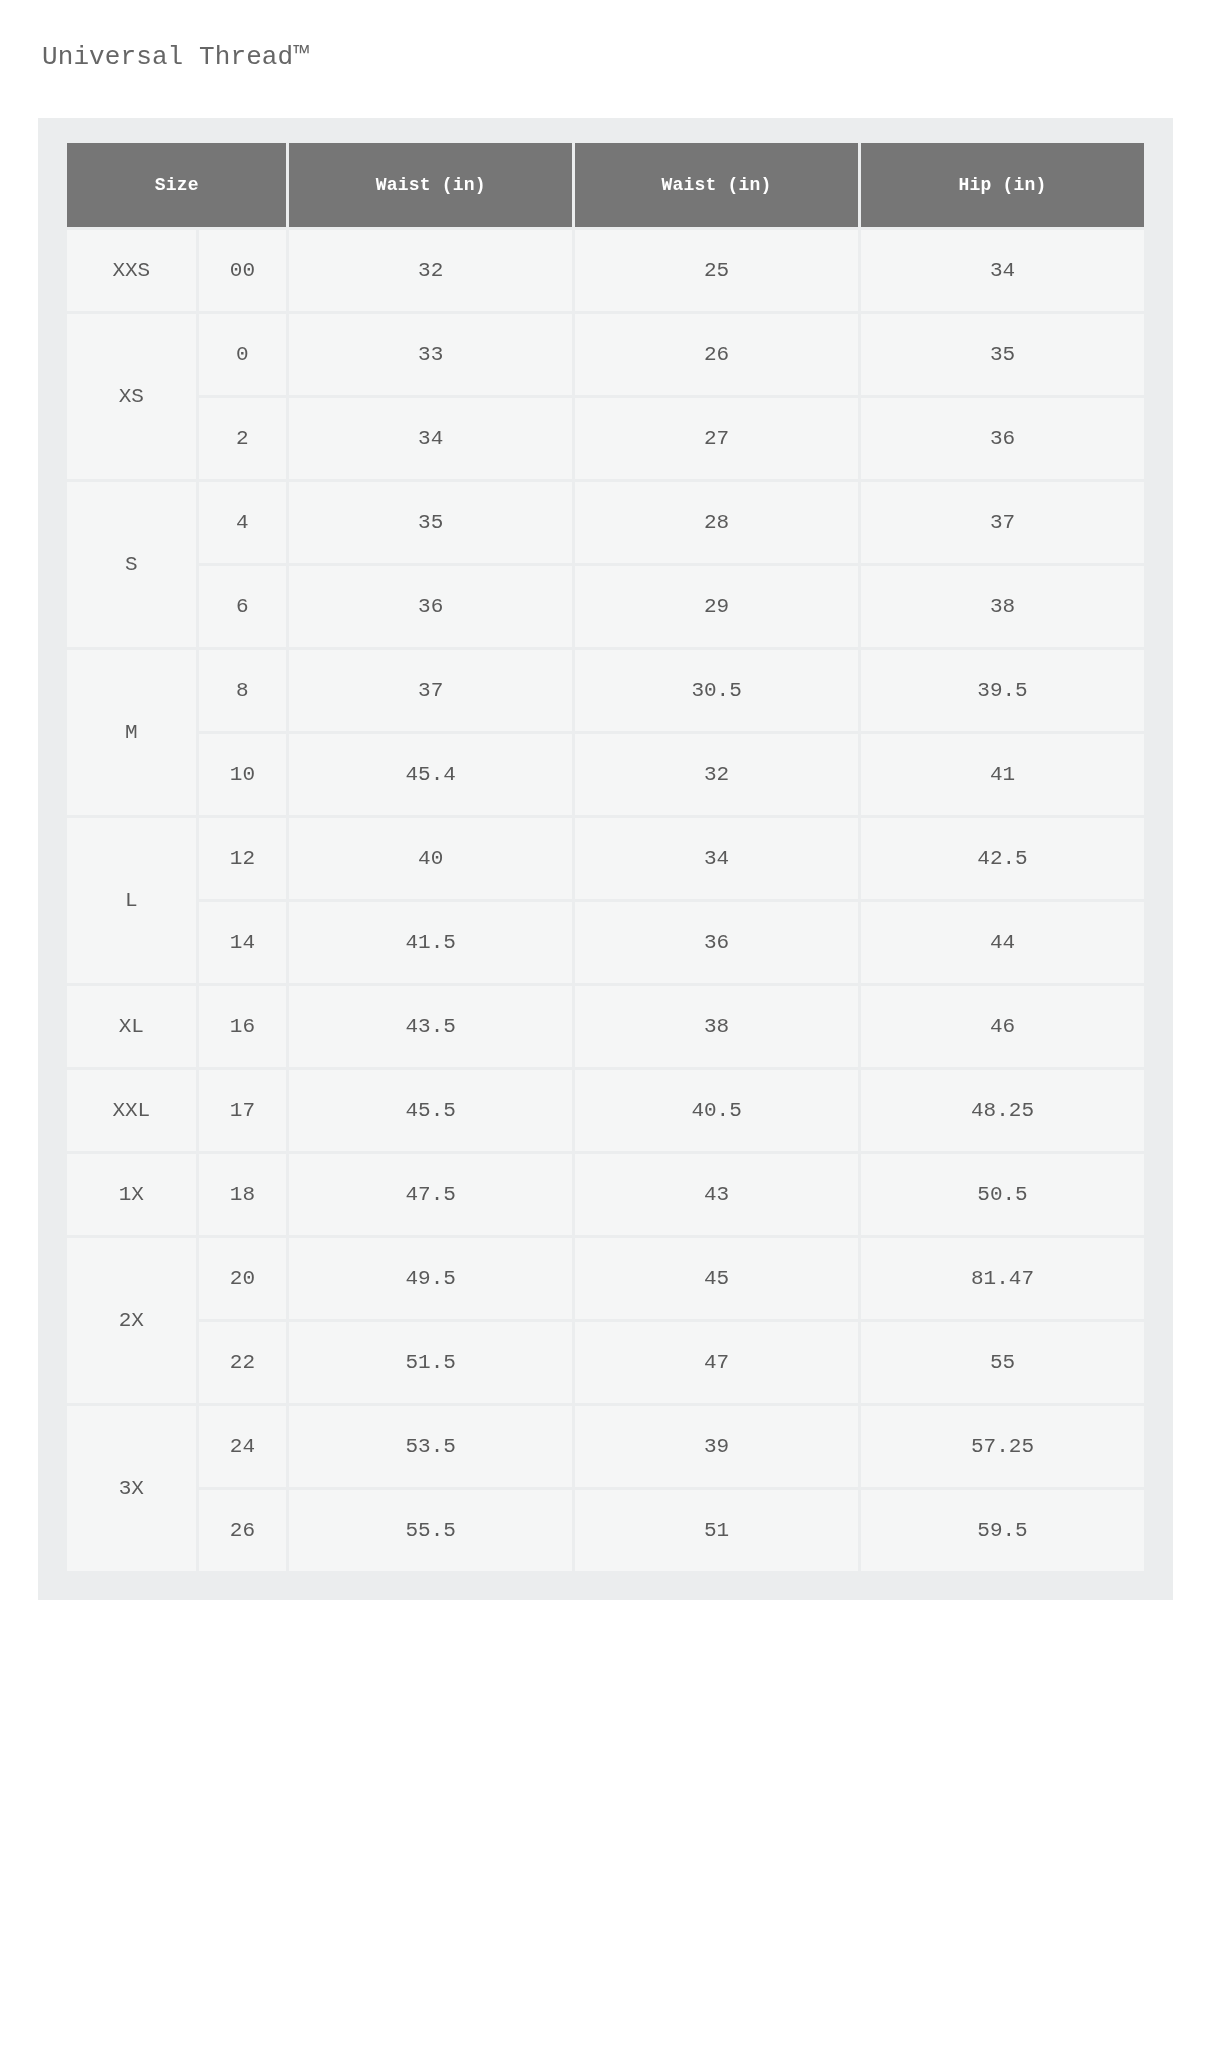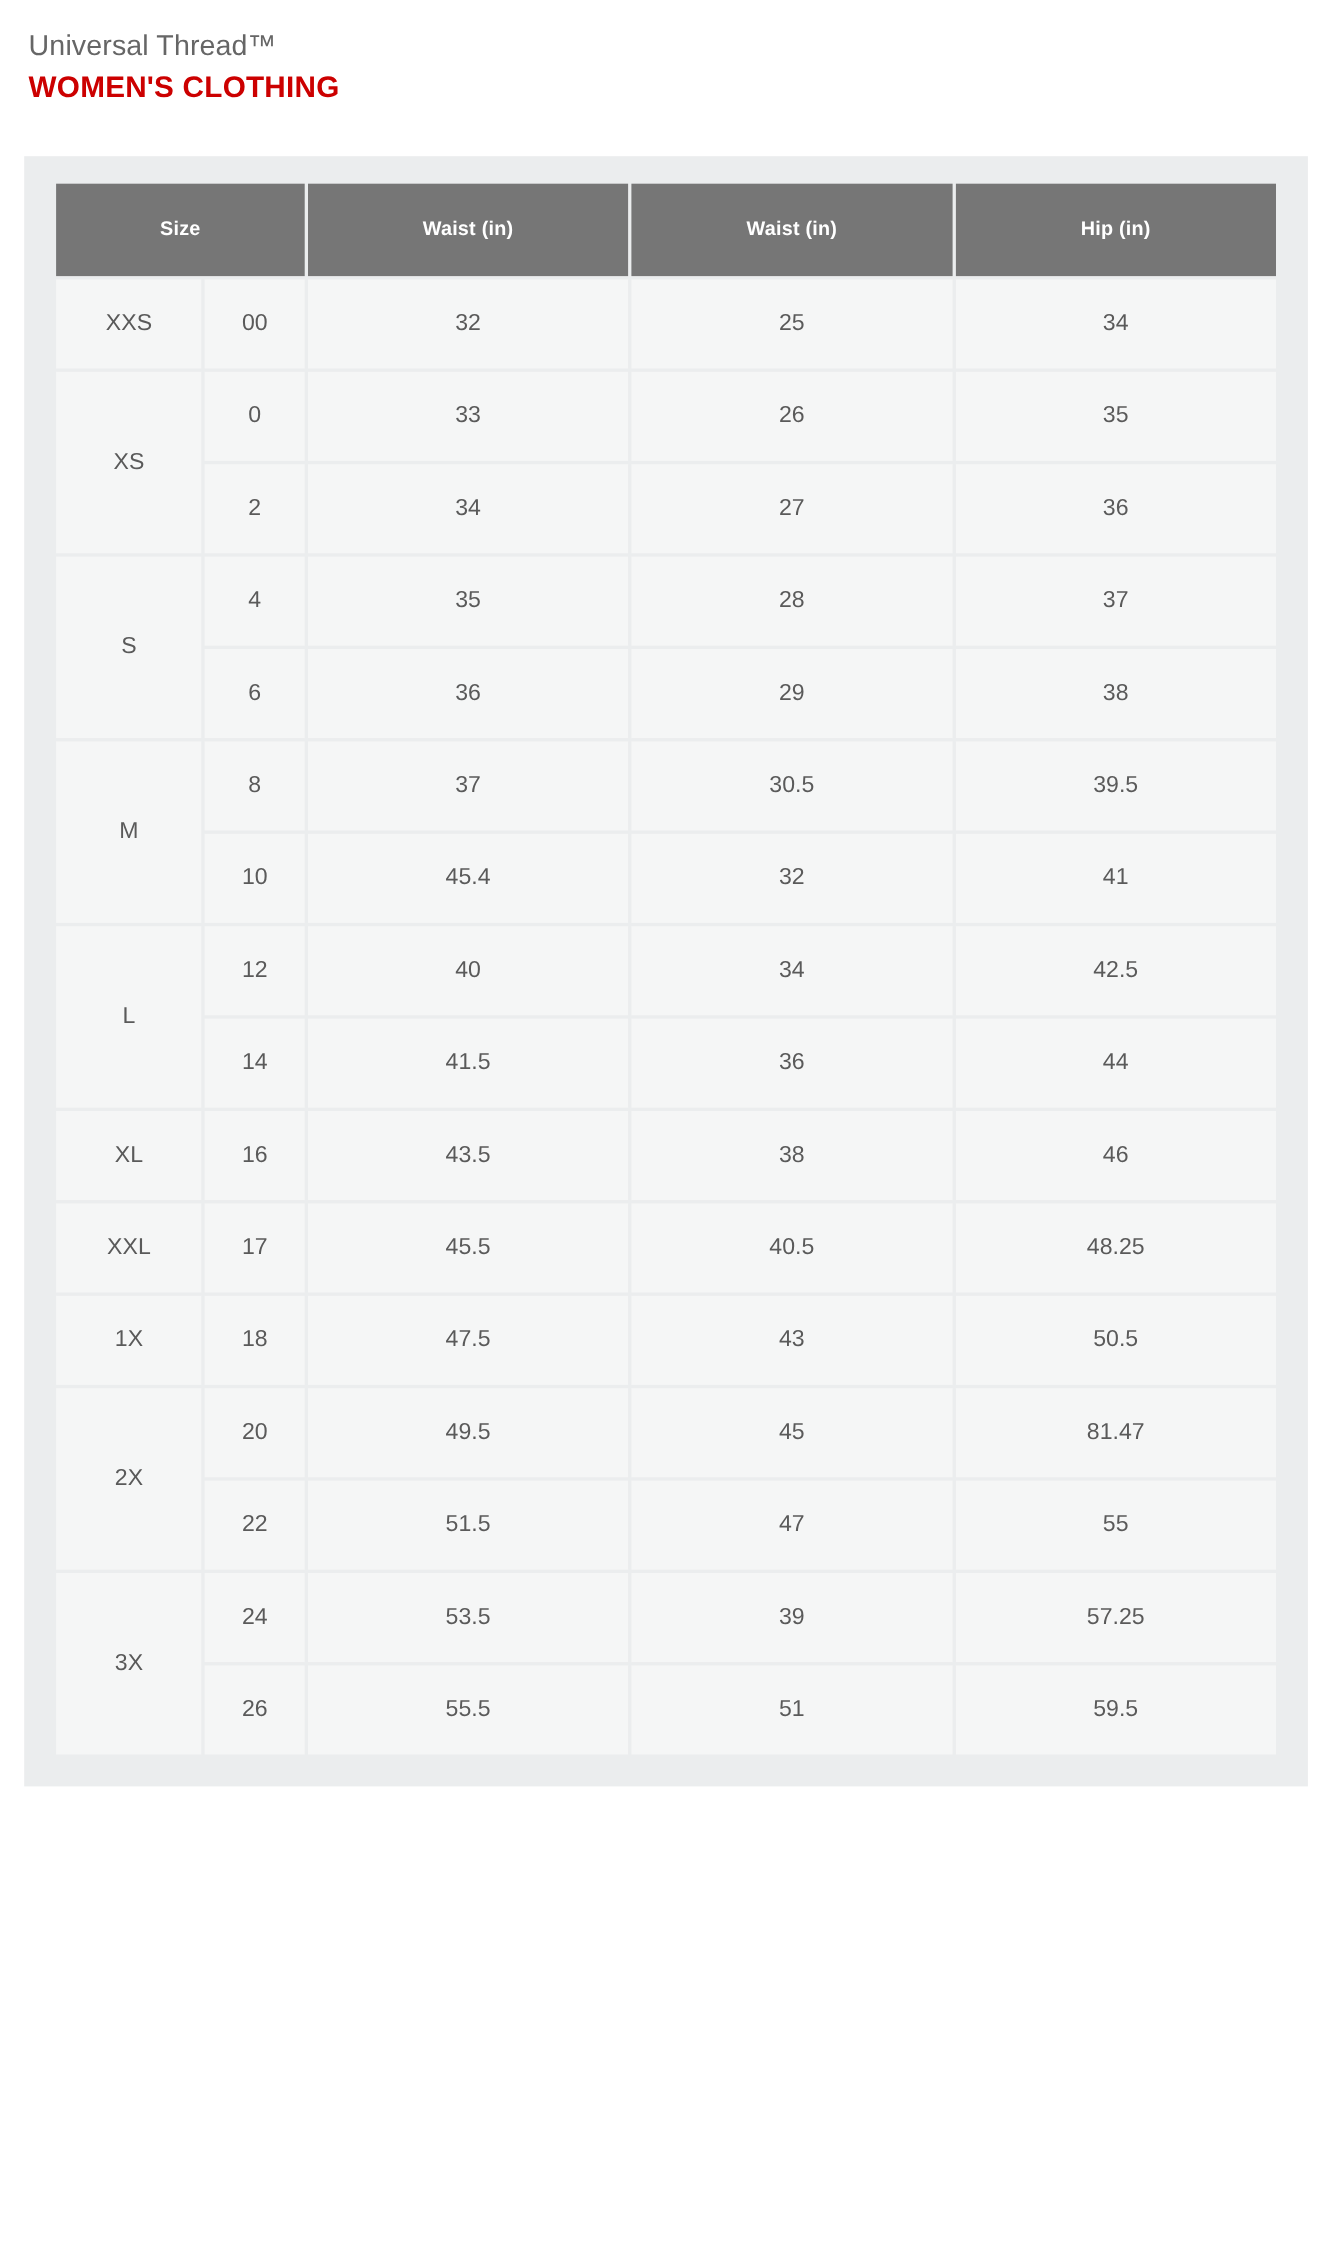--- a/index.html
+++ b/index.html
@@ -9,21 +9,22 @@
   }
   body {
     width: 1211px;
     height: 2048px;
     font-family: "Liberation Sans", sans-serif;
     -webkit-font-smoothing: antialiased;
   }
   .page {
     width: 1211px;
     box-sizing: border-box;
-    padding: 0;
+    padding: 16px;
+    font-family: Liberation Mono, monospace;
   }
   
   .chart-header {
     padding: 26px 0 0 26px;
   }
   .brand-line {
     font-size: 26px;
     line-height: 1.2;
     color: #666666;
     font-weight: 400;
@@ -81,21 +82,20 @@
   col.col-number { width: 75px; }
   col.col-meas  { width: 242px; }
 </style>
 </head>
 <body>
 
 <div class="page">
 
   <div class="chart-header">
     <div class="brand-line">Universal Thread™</div>
-    <div class="category-line">WOMEN'S CLOTHING</div>
   </div>
 
   <div class="table-shell">
     <table class="size-table">
       <colgroup>
         <col class="col-letter">
         <col class="col-number">
         <col class="col-meas">
         <col class="col-meas">
         <col class="col-meas">

